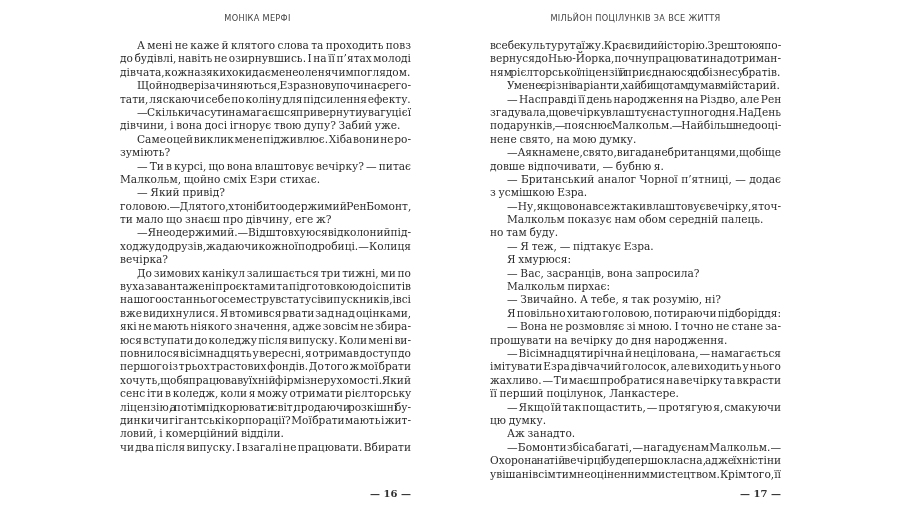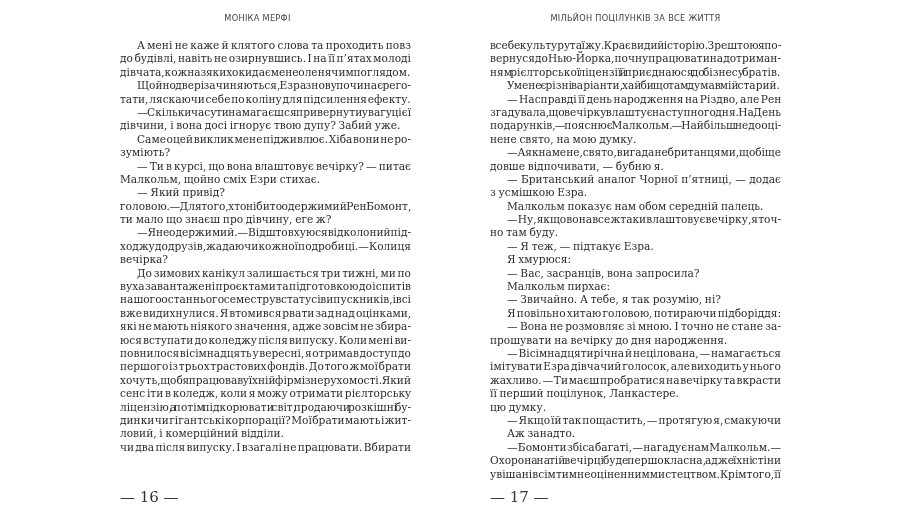--- a/index.html
+++ b/index.html
@@ -35,22 +35,23 @@
     font-size: 10.6px;
     white-space: nowrap;
     text-align: justify;
     text-align-last: justify;
     word-spacing: -0.6px;
   }
   .line.indent { padding-left: 17px; }
   .line.last { text-align-last: left; }
   .folio {
     position: absolute; top: 488px;
-    font-size: 15px; color: #333;
-    text-align: left;
+    font-size: 10px; color: #333;
+    text-align: right;
+    font-weight: bold;
   }
   .page.left .folio { left: 120px; width: 291px; }
   .page.right .folio { left: 40px; width: 291px; }
 </style>
 </head>
 <body>
 
 <div class="page left">
   <div class="running-head">МОНІКА МЕРФІ</div>
   <div class="text-block" id="left-text">
@@ -97,36 +98,36 @@
       <span class="line last" style="word-spacing: -5.1px;">ням рієлторської ліцензії й приєднаюся до бізнесу братів.</span>
       <span class="line indent last" style="word-spacing: -4.35px;">У мене є різні варіанти, хай би що там думав мій старий.</span>
       <span class="line indent" style="word-spacing: -1.85px;">— Насправді її день народження на Різдво, але Рен</span>
       <span class="line" style="word-spacing: -4.1px;">згадувала, що вечірку влаштує наступного дня. На День</span>
       <span class="line" style="word-spacing: -4.35px;">подарунків, — пояснює Малкольм. — Найбільш недооці-</span>
       <span class="line last">нене свято, на мою думку.</span>
       <span class="line indent" style="word-spacing: -3.6px;">— А як на мене, свято, вигадане британцями, щоб іще</span>
       <span class="line last">довше відпочивати, — бубню я.</span>
       <span class="line indent">— Британський аналог Чорної п’ятниці, — додає</span>
       <span class="line last">з усмішкою Езра.</span>
+      <span class="line indent" style="word-spacing: -3.35px;">— Ну, якщо вона все ж таки влаштовує вечірку, я точ-</span>
       <span class="line indent last">Малкольм показує нам обом середній палець.</span>
-      <span class="line indent" style="word-spacing: -3.35px;">— Ну, якщо вона все ж таки влаштовує вечірку, я точ-</span>
       <span class="line last">но там буду.</span>
       <span class="line indent last">— Я теж, — підтакує Езра.</span>
       <span class="line indent last">Я хмурюся:</span>
       <span class="line indent last">— Вас, засранців, вона запросила?</span>
       <span class="line indent last">Малкольм пирхає:</span>
       <span class="line indent last">— Звичайно. А тебе, я так розумію, ні?</span>
       <span class="line indent last" style="word-spacing: -2.1px;">Я повільно хитаю головою, потираючи підборіддя:</span>
       <span class="line indent" style="word-spacing: -1.1px;">— Вона не розмовляє зі мною. І точно не стане за-</span>
       <span class="line last">прошувати на вечірку до дня народження.</span>
       <span class="line indent" style="word-spacing: -2.6px;">— Вісімнадцятирічна й нецілована, — намагається</span>
       <span class="line" style="word-spacing: -2.35px;">імітувати Езра дівчачий голосок, але виходить у нього</span>
       <span class="line" style="word-spacing: -2.6px;">жахливо. — Ти маєш пробратися на вечірку та вкрасти</span>
       <span class="line last">її перший поцілунок, Ланкастере.</span>
+      <span class="line indent" style="word-spacing: -2.35px;">— Якщо їй так пощастить, — протягую я, смакуючи</span>
       <span class="line last">цю думку.</span>
-      <span class="line indent" style="word-spacing: -2.35px;">— Якщо їй так пощастить, — протягую я, смакуючи</span>
       <span class="line indent last">Аж занадто.</span>
       <span class="line indent" style="word-spacing: -3.1px;">— Бомонти збіса багаті, — нагадує нам Малкольм. —</span>
       <span class="line" style="word-spacing: -4.35px;">Охорона на тій вечірці буде першокласна, адже їхні стіни</span>
       <span class="line" style="word-spacing: -3.35px;">увішані всім тим неоціненним мистецтвом. Крім того, її</span>
     </div>
   <div class="folio">— 17 —</div>
 </div>
 
 </body></html>

